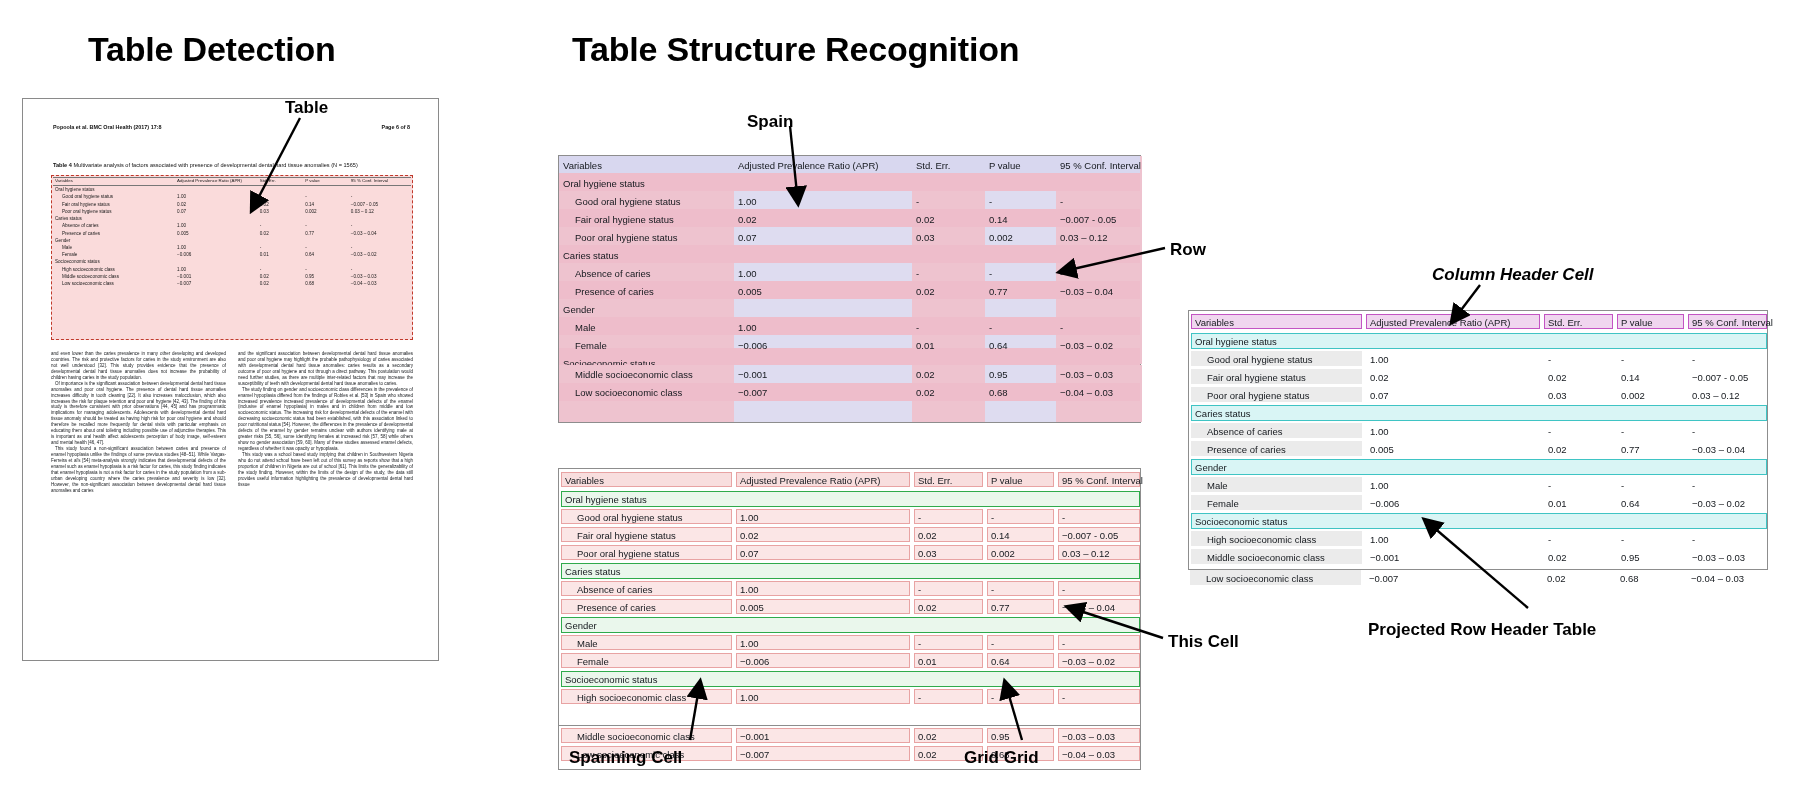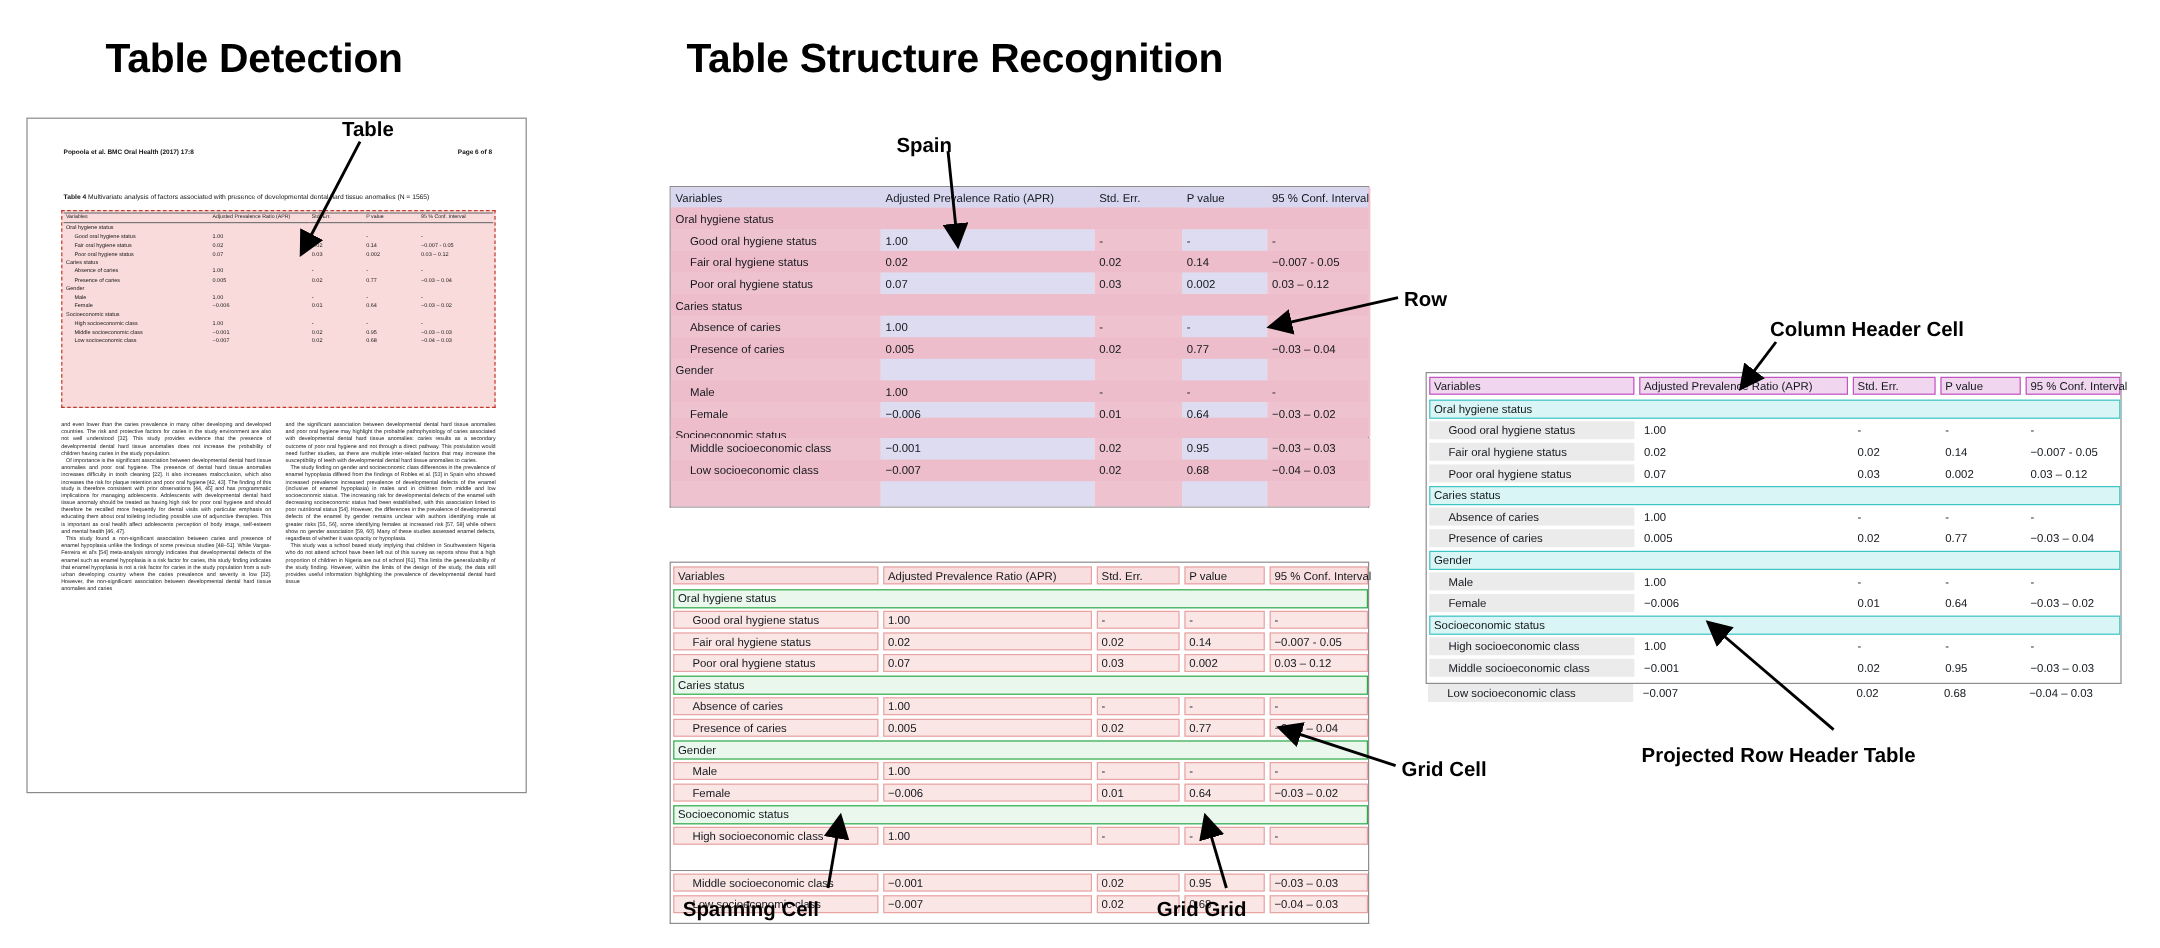--- a/index.html
+++ b/index.html
@@ -698,24 +698,24 @@
     <div class="fa-text ind" style="left:2px;  top:2px;">Low socioeconomic class</div>
     <div class="fa-text" style="left:177px;top:2px;">−0.007</div>
     <div class="fa-text" style="left:355px;top:2px;">0.02</div>
     <div class="fa-text" style="left:428px;top:2px;">0.68</div>
     <div class="fa-text" style="left:499px;top:2px;">−0.04 – 0.03</div>
   </div>
 
   <div class="callout" style="left:285px; top:98px;">Table</div>
   <div class="callout" style="left:747px; top:112px;">Spain</div>
   <div class="callout" style="left:1170px; top:240px;">Row</div>
-  <div class="callout" style="left:1168px; top:632px;">Grid Cell</div>
+  <div class="callout" style="left:1168px; top:632px;">This Cell</div>
   <div class="callout" style="left:569px; top:748px;">Spanning Cell</div>
   <div class="callout" style="left:964px; top:748px;">Grid Grid</div>
-  <div class="callout" style="left:1475px; top:265px;">Column Header Cell</div>
+  <div class="callout" style="left:1432px; top:265px;font-style:italic;">Column Header Cell</div>
   <div class="callout" style="left:1368px; top:620px;">Projected Row Header Table</div>
 
   <svg class="lines" viewBox="0 0 1800 790">
     <defs>
       <marker id="ah" markerWidth="9" markerHeight="9" refX="7" refY="4.5" orient="auto">
         <path d="M0,0 L9,4.5 L0,9 z" fill="#000"></path>
       </marker>
     </defs>
 
     <line x1="300" y1="118" x2="252" y2="210" stroke="#000" stroke-width="2.4" marker-end="url(#ah)"></line>

